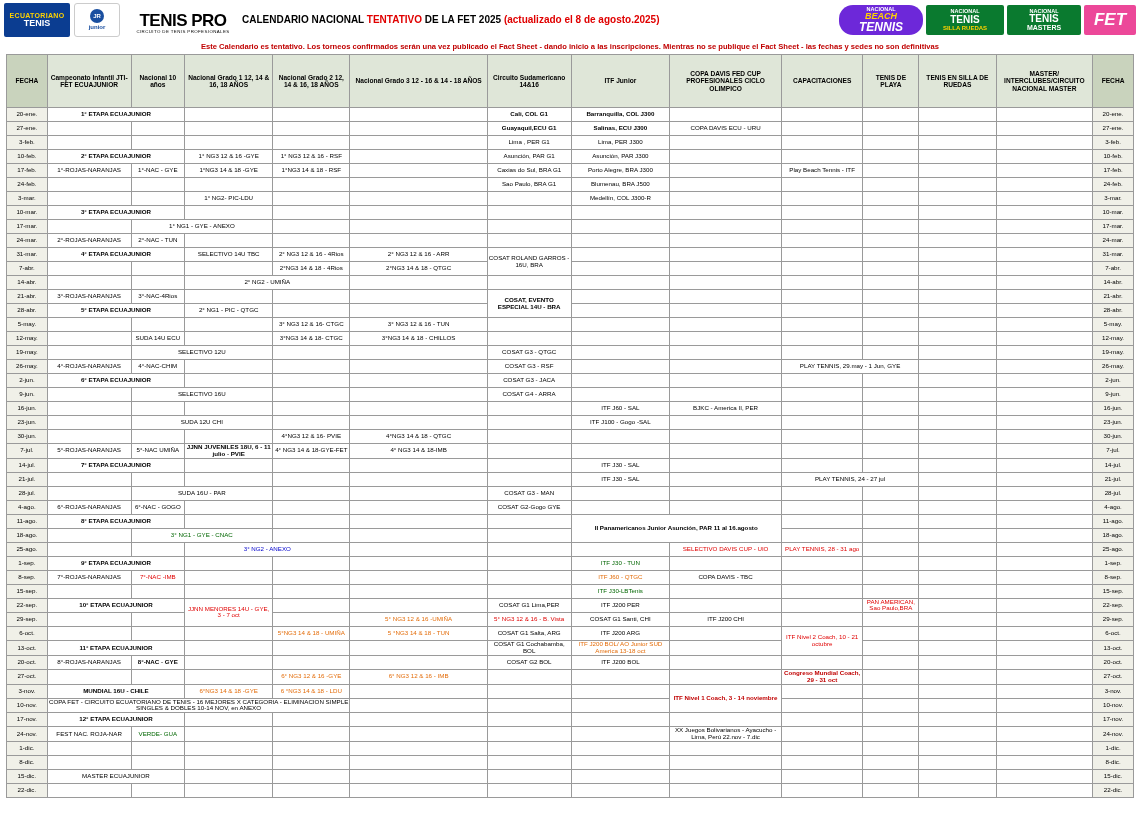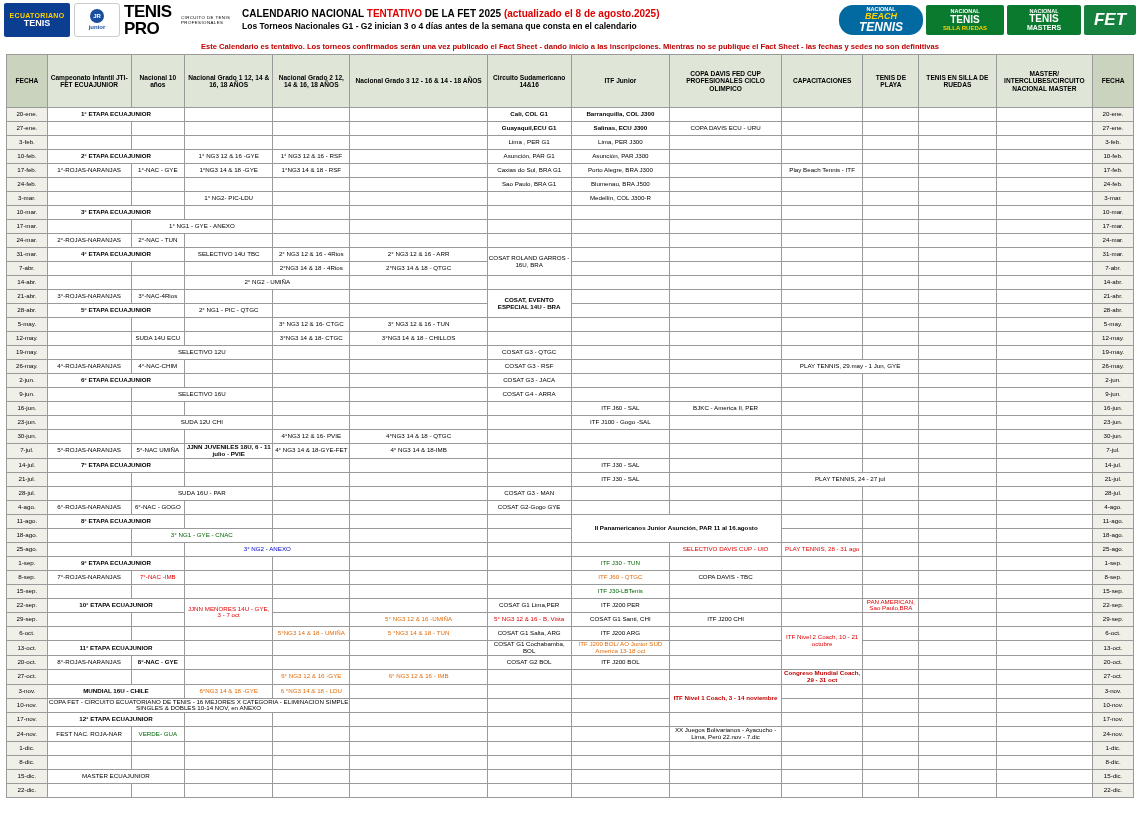--- a/index.html
+++ b/index.html
@@ -20,48 +20,48 @@
   .logo-ecuajunior{width:66px;height:34px;background:#0b3d91;color:#fff;border-radius:2px;
      font-size:6px;font-weight:bold;text-align:center;line-height:1.05;padding:2px;
      display:flex;flex-direction:column;justify-content:center;}
   .logo-ecuajunior .l1{color:#ffd200;font-size:7px;letter-spacing:.3px;}
   .logo-ecuajunior .l2{font-size:9px;}
   .logo-junior{width:46px;height:34px;background:#fff;border:1px solid #ccc;border-radius:3px;
      font-size:6px;text-align:center;color:#1a4fa0;font-weight:bold;display:flex;flex-direction:column;
      align-items:center;justify-content:center;line-height:1.1;}
   .logo-junior .circ{width:14px;height:14px;border-radius:50%;background:#1a4fa0;color:#fff;
      display:flex;align-items:center;justify-content:center;font-size:6px;margin-bottom:1px;}
-  .logo-tenispro{width:118px;height:34px;display:flex;flex-direction:row;}
+  .logo-tenispro{width:118px;height:34px;display:flex;flex-direction:column;}
   .logo-tenispro .bar{height:5px;display:flex;}
   .logo-tenispro .bar i{flex:1;}
   .logo-tenispro .tp{font-size:17px;font-weight:bold;letter-spacing:-.5px;line-height:1;}
   .logo-tenispro .sub{font-size:4.4px;letter-spacing:.4px;}
 
   .title-wrap{flex:1;text-align:left;line-height:1.25;}
   .title-main{font-size:10px;font-weight:bold;}
   .title-main .red{color:#e00000;}
   .title-sub{font-size:8.5px;font-weight:bold;}
 
   .logos-right{display:flex;align-items:center;gap:3px;}
-  .lg-beach{width:84px;height:30px;background:#0369a1;color:#fff;border-radius:14px;text-align:center;
+  .lg-beach{width:84px;height:30px;background:#6d28d9;color:#fff;border-radius:14px;text-align:center;
      font-weight:bold;display:flex;flex-direction:column;justify-content:center;line-height:1;}
   .lg-beach .a{font-size:5.5px;}
   .lg-beach .b{font-size:9px;color:#ffd200;font-style:italic;}
   .lg-beach .c{font-size:12px;font-style:italic;}
   .lg-ruedas{width:78px;height:30px;background:#0a7a2f;color:#fff;border-radius:2px;text-align:center;
      font-weight:bold;display:flex;flex-direction:column;justify-content:center;line-height:1;}
   .lg-ruedas .a{font-size:5.5px;}
   .lg-ruedas .b{font-size:10px;}
   .lg-ruedas .c{font-size:6px;color:#ffd200;}
   .lg-masters{width:74px;height:30px;background:#0a7a2f;color:#fff;border-radius:2px;text-align:center;
      font-weight:bold;display:flex;flex-direction:column;justify-content:center;line-height:1;}
   .lg-masters .a{font-size:5.5px;}
   .lg-masters .b{font-size:10px;}
   .lg-masters .c{font-size:7px;}
-  .lg-fet{width:52px;height:30px;background:#15803d;color:#fff;border-radius:2px;
+  .lg-fet{width:52px;height:30px;background:#ec4899;color:#fff;border-radius:2px;
      display:flex;align-items:center;justify-content:center;font-size:17px;font-weight:bold;font-style:italic;}
 
   
   .notice{text-align:center;font-size:7.6px;font-weight:bold;color:#c00000;padding:2px 12px 3px;}
 
   
   table{border-collapse:collapse;table-layout:fixed;width:1128px;margin:0 6px;}
   td,th{border:1px solid #9a9a9a;vertical-align:middle;text-align:center;
         font-size:6.2px;line-height:1.1;padding:0;height:13px;overflow:hidden;}
   thead th{background:#dfe6d8;font-weight:bold;font-size:6.6px;height:50px;padding:1px;}
@@ -101,21 +101,20 @@
         </span>
         <span class="tp">TENIS PRO</span>
         <span class="sub">CIRCUITO DE TENIS PROFESIONALES</span>
       </div>
     </div>
 
     <div class="title-wrap">
       <div class="title-main">
         <span>CALENDARIO NACIONAL </span><span class="red">TENTATIVO</span><span> DE LA FET 2025 </span><span class="red">(actualizado el 8 de agosto.2025)</span>
       </div>
-      <div class="title-sub">Los Torneos Nacionales G1 - G2 inician 3 o 4 días antes de la semana que consta en el calendario</div>
     </div>
 
     <div class="logos-right">
       <div class="lg-beach">
         <span class="a">NACIONAL</span>
         <span class="b">BEACH</span>
         <span class="c">TENNIS</span>
       </div>
       <div class="lg-ruedas">
         <span class="a">NACIONAL</span>

